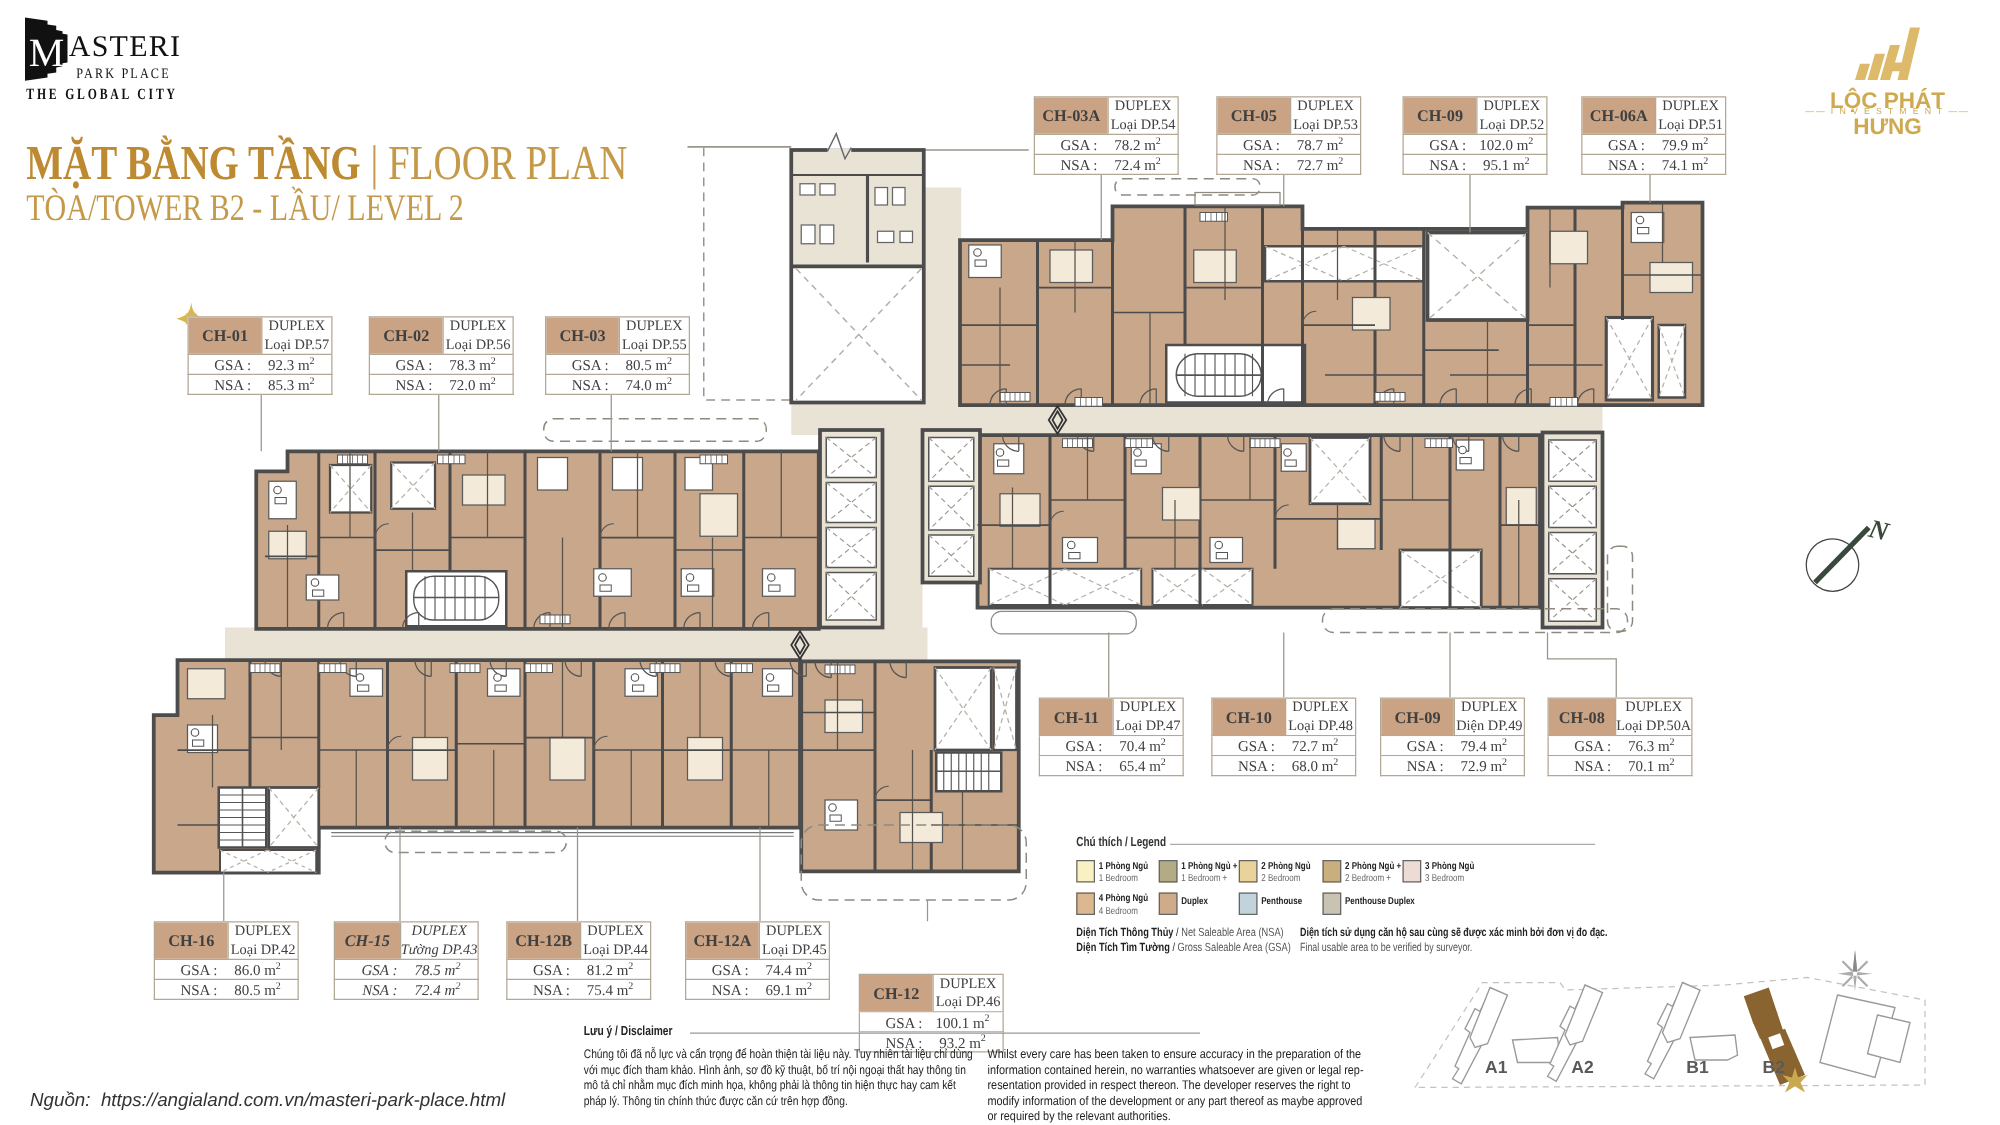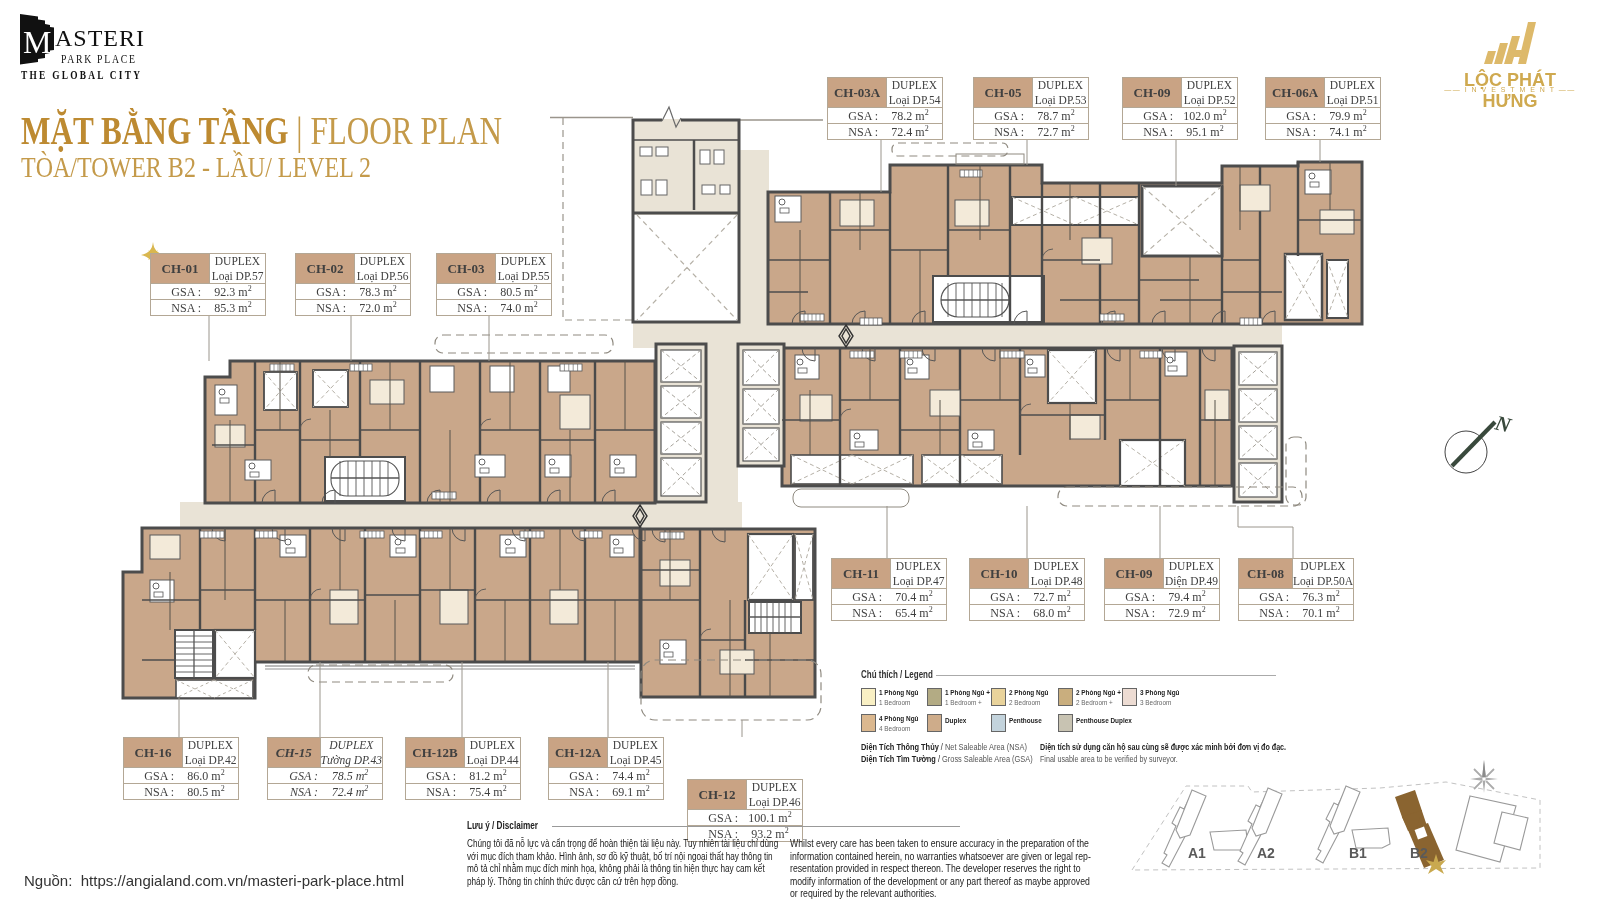--- a/index.html
+++ b/index.html
@@ -873,21 +873,21 @@
 <div class="abs blk" style="left:1076px;top:716px;font-size:8px;color:#222;transform:scaleX(0.8);"><b>Penthouse Duplex</b></div>
 
 <div class="abs blk" style="left:861px;top:741px;font-size:9.5px;color:#222;line-height:12px;transform:scaleX(0.78);white-space:nowrap;"><b>Diện Tích Thông Thủy</b> / <span style="color:#555">Net Saleable Area (NSA)</span><br><b>Diện Tích Tìm Tường</b> / <span style="color:#555">Gross Saleable Area (GSA)</span></div>
 <div class="abs blk" style="left:1040px;top:741px;font-size:9.5px;color:#222;line-height:12px;transform:scaleX(0.75);white-space:nowrap;"><b>Diện tích sử dụng căn hộ sau cùng sẽ được xác minh bởi đơn vị đo đạc.</b><br><span style="color:#555">Final usable area to be verified by surveyor.</span></div>
 
 <div class="abs" style="left:467px;top:819px;font-size:10.5px;font-weight:bold;color:#222;"><span class="sx" style="transform:scaleX(0.78);">Lưu ý / Disclaimer</span></div>
 <div class="abs" style="left:552px;top:826px;width:408px;border-top:1px solid #999;"></div>
 <div class="abs blk" style="left:467px;top:838px;width:386px;font-size:10px;color:#222;line-height:12.6px;transform:scaleX(0.82);">Chúng tôi đã nỗ lực và cẩn trọng để hoàn thiện tài liệu này. Tuy nhiên tài liệu chỉ dùng với mục đích tham khảo. Hình ảnh, sơ đồ kỹ thuật, bố trí nội ngoại thất hay thông tin mô tả chỉ nhằm mục đích minh họa, không phải là thông tin hiện thực hay cam kết pháp lý. Thông tin chính thức được căn cứ trên hợp đồng.</div>
 <div class="abs blk" style="left:790px;top:838px;width:348px;font-size:10px;color:#222;line-height:12.6px;transform:scaleX(0.87);">Whilst every care has been taken to ensure accuracy in the preparation of the information contained herein, no warranties whatsoever are given or legal rep- resentation provided in respect thereon. The developer reserves the right to modify information of the development or any part thereof as maybe approved or required by the relevant authorities.</div>
 
-<div class="abs" style="left:24px;top:872px;font-size:15px;color:#333;">Nguồn:&nbsp; https://angialand.com.vn/masteri-park-place.html</div>
+<div class="abs" style="left:24px;top:872px;font-size:15px;font-style:italic;color:#333;">Nguồn:&nbsp; https://angialand.com.vn/masteri-park-place.html</div>
 
 <svg class="abs" style="left:1120px;top:750px" width="440" height="130" viewBox="0 0 440 130">
 
 <path d="M12 120 L66 36 L128 36 L132 42 L260 38 L326 32 L420 50 L420 118 Z" fill="none" stroke="#c2c2c2" stroke-width="1" stroke-dasharray="5 4"></path>
 
 <g transform="translate(364,29)">
 <path d="M0 -19 L1.8 -2 L0 14 L-1.8 -2 Z M-14 0 L-2 1.8 L14 0 L-2 -1.8 Z" fill="#ababab"></path>
 <path d="M10 -10 L2.2 -2.2 M-10 10 L-2.2 2.2 M10 10 L2.2 2.2 M-10 -10 L-2.2 -2.2" stroke="#ababab" stroke-width="1.8"></path>
 <path d="M0 -19 L1.8 -2 L-1.8 -2 Z" fill="#8a8a8a"></path>
 </g>

